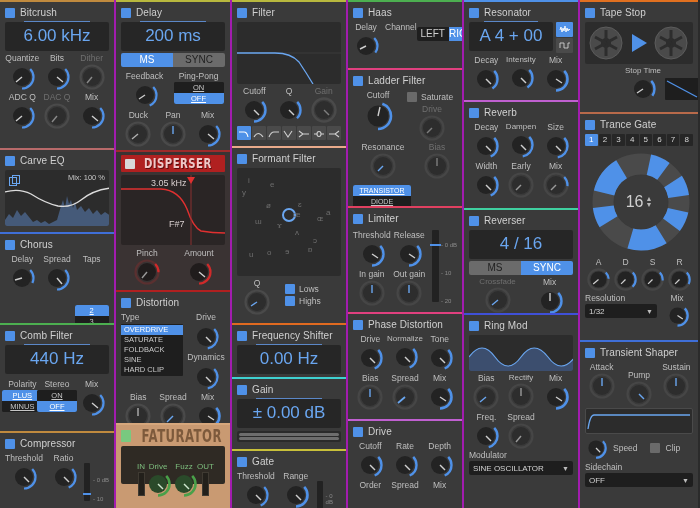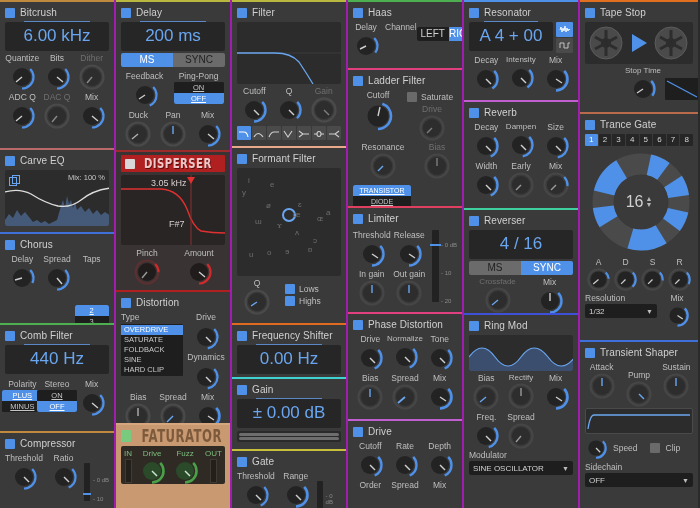--- a/index.html
+++ b/index.html
@@ -133,21 +133,21 @@
 
   
   .faturator {
     background: #c99a72; border-top: 2px solid #d6a77c; padding: 3px 5px 4px 5px;
   }
   .fat-head { display:flex; align-items:center; gap:6px; height:16px; }
   .fat-logo {
     font-family: "DejaVu Sans", sans-serif; font-weight: bold; font-size: 13px;
     color: #7d5a3c; letter-spacing: .5px; transform: scaleY(1.3) scaleX(.9);
   }
-  .fat-body { background: #2f2a24; border-radius: 2px; margin-top:2px; position:relative; padding: 3px; }
+  .fat-body { background: #2f2a24; border-radius: 2px; margin-top:2px; position:relative; padding: 16px; }
   .fat-lbl { font-size: 8px; color: #7dbd7d; }
 
   
   .steps { display: flex; gap: 1px; margin-bottom: 2px; }
   .steps > div {
     flex: 1; text-align: center; font-size: 8px; line-height: 12px;
     background: #262626; color: #d4d4d4; border-radius: 1px;
   }
   .steps > div.on { background: #4f91e8; color: #fff; }
 

